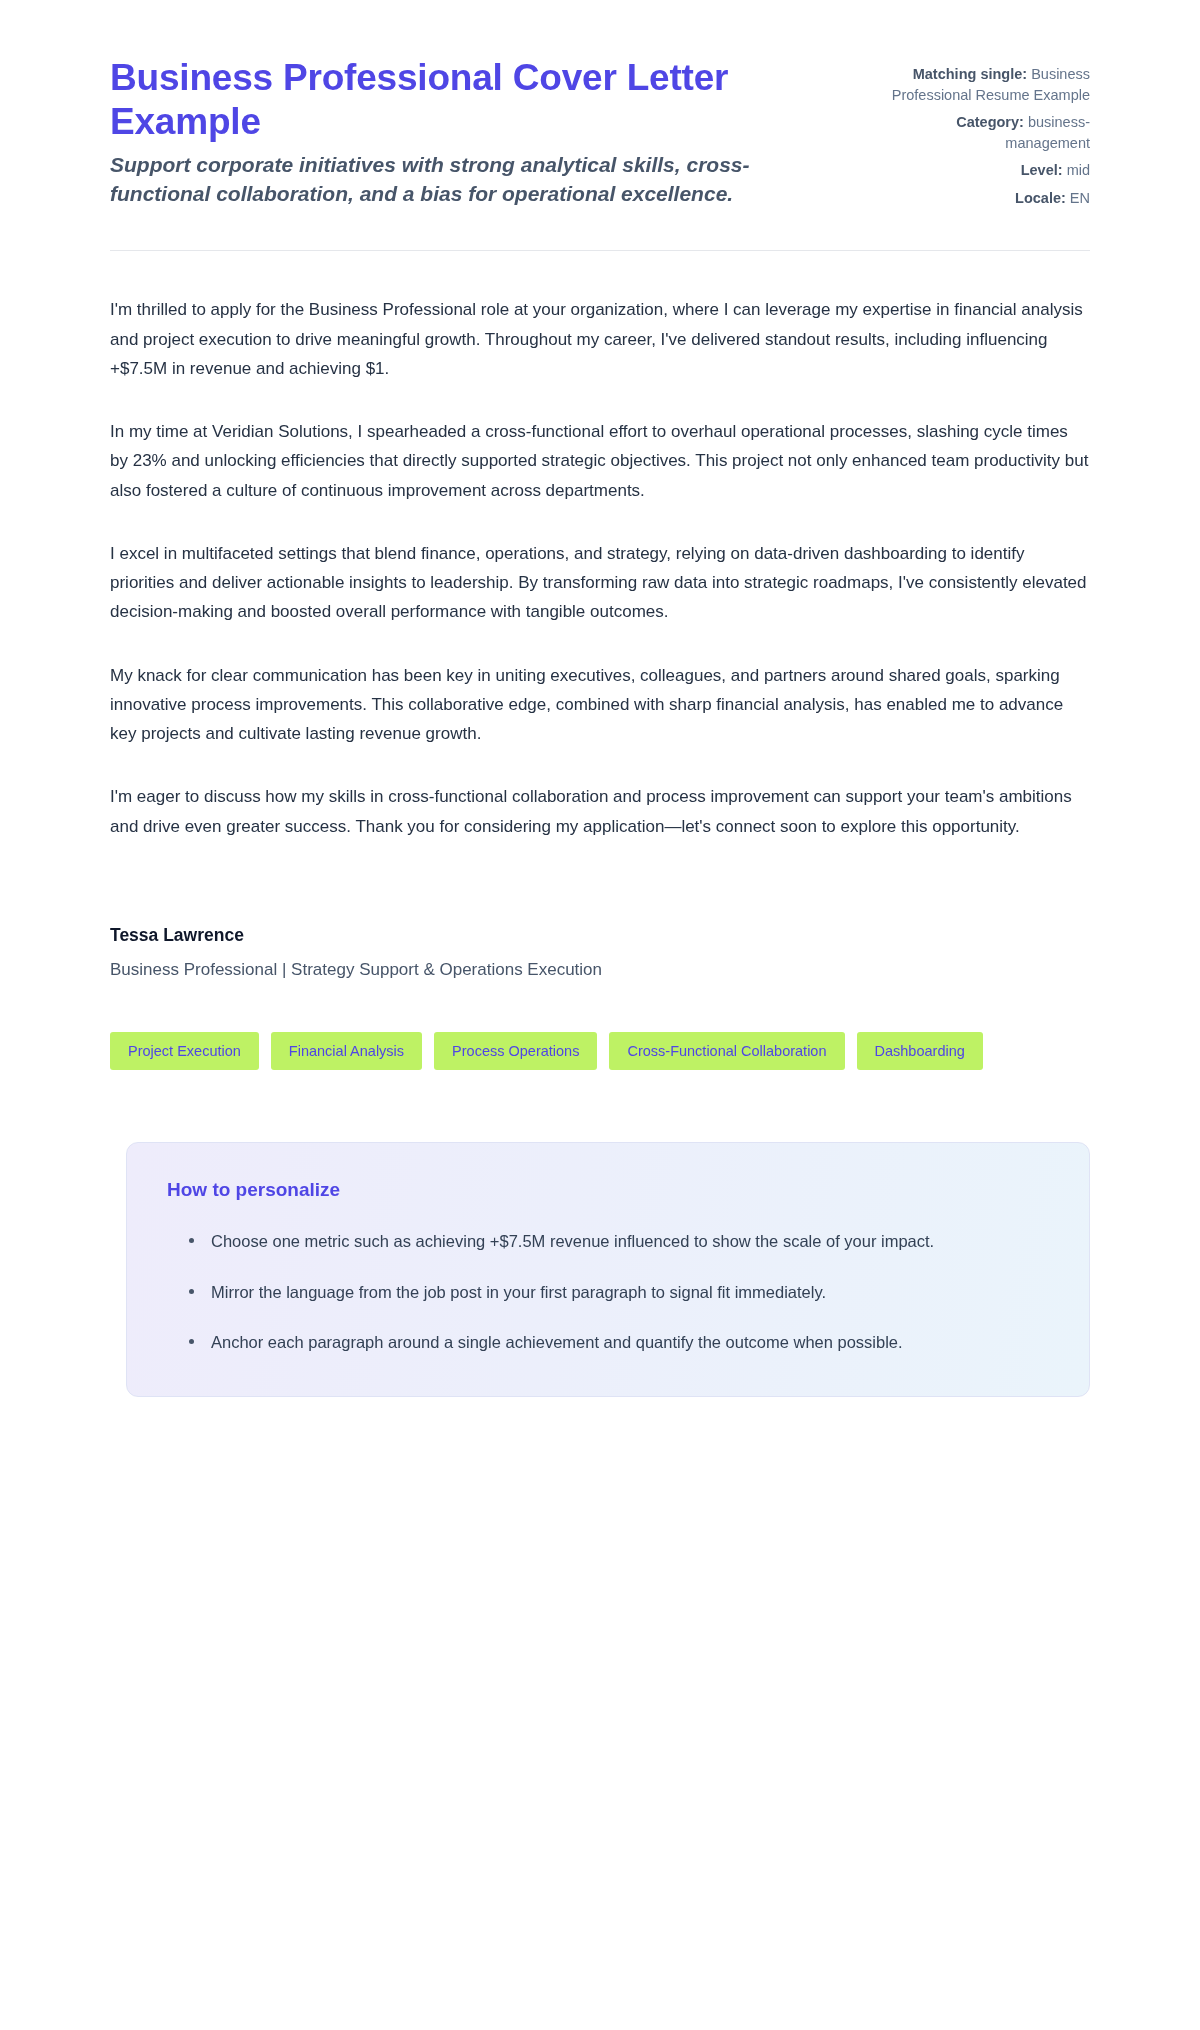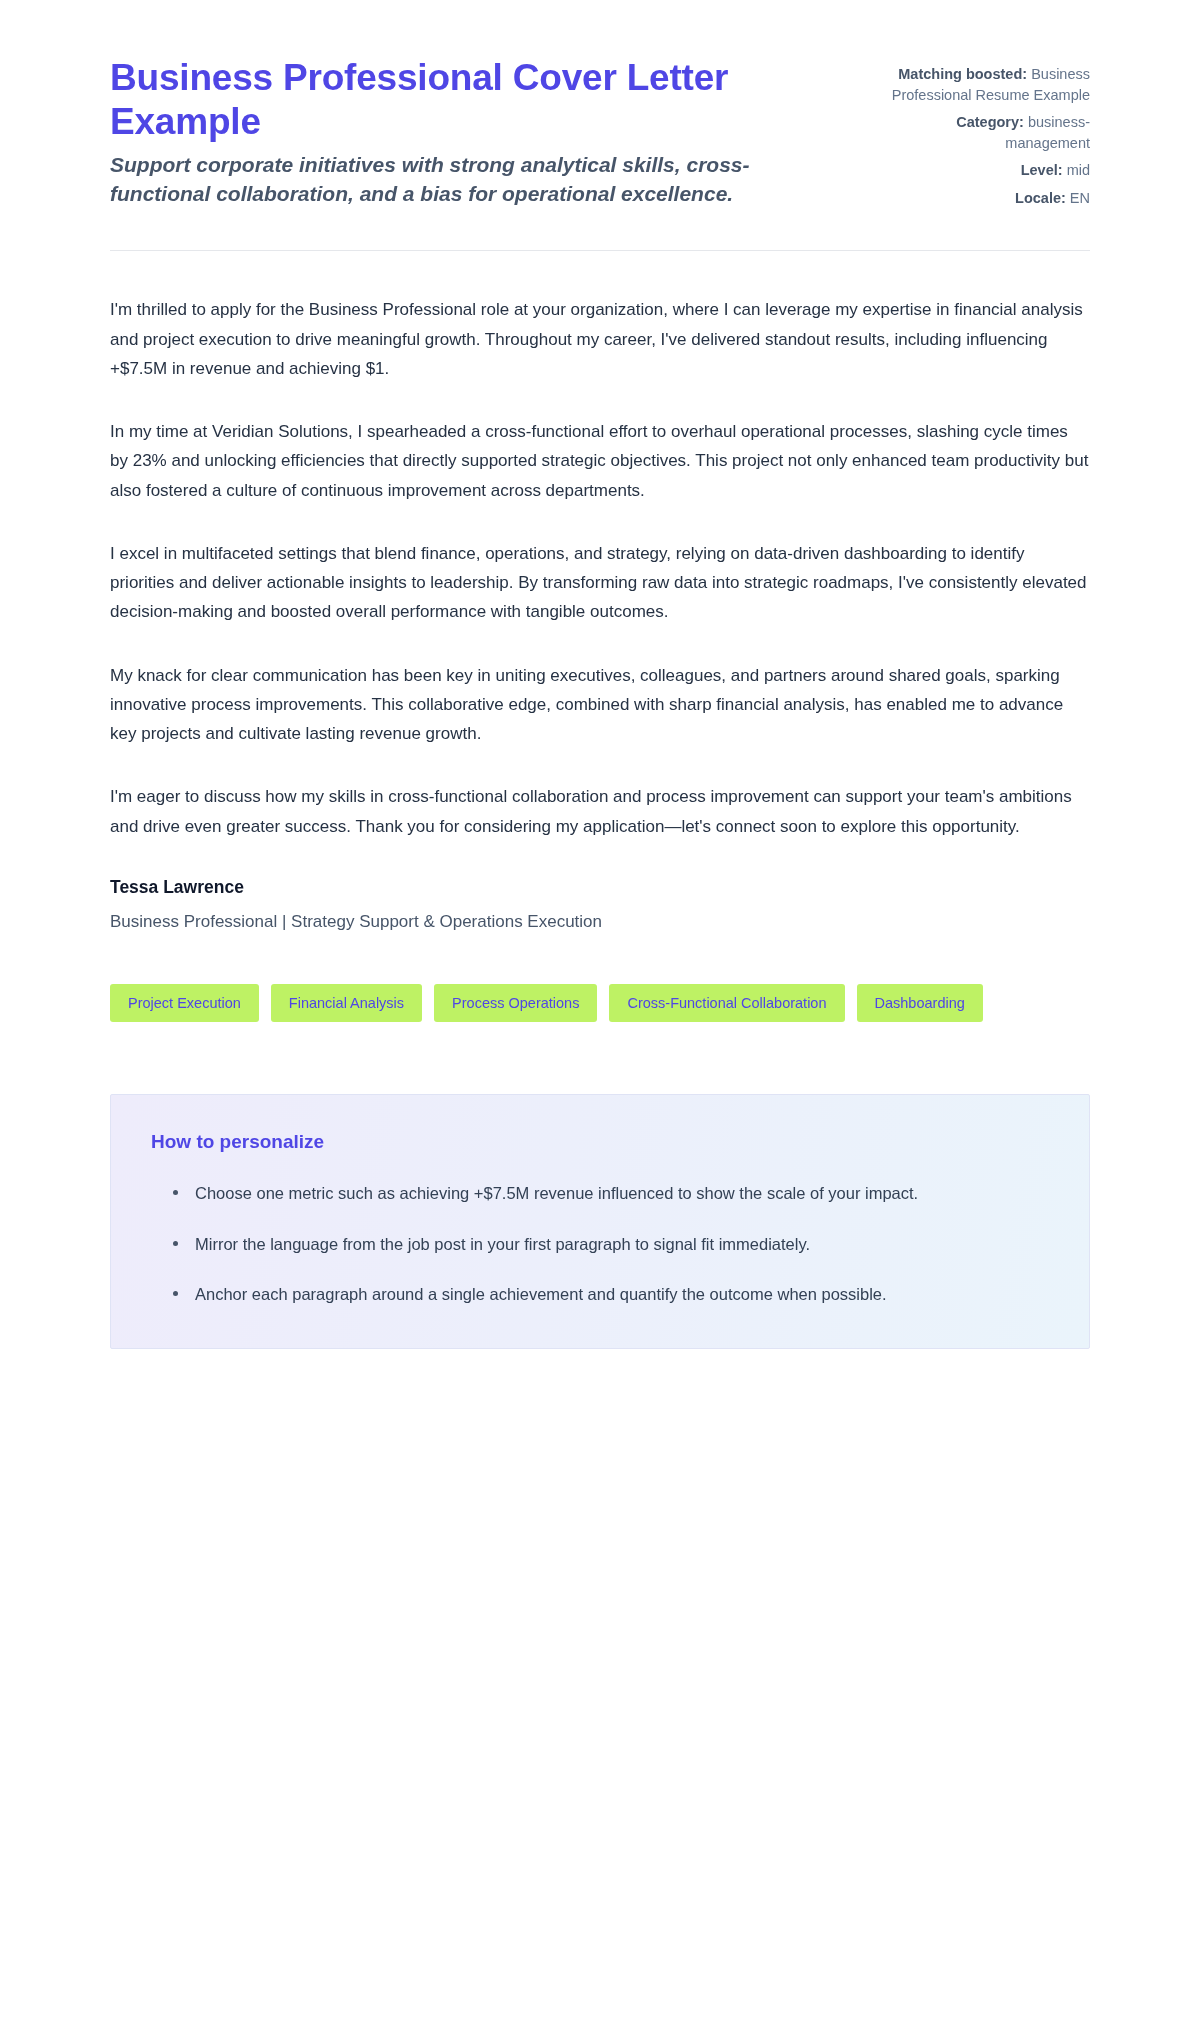--- a/index.html
+++ b/index.html
@@ -99,21 +99,21 @@
   }
   .para {
     margin: 0 0 34px 0;
     font-size: 17px;
     line-height: 1.72;
     color: #263244;
   }
 
   
   .signature {
-    margin-top: 36px;
+    margin-top: 84px;
   }
   .sig-name {
     margin: 0 0 14px 0;
     font-size: 17.5px;
     font-weight: 700;
     color: #0f172a;
   }
   .sig-role {
     margin: 0;
     font-size: 17px;
@@ -136,24 +136,25 @@
     padding: 12px 18px;
     border-radius: 3px;
     white-space: nowrap;
   }
 
   
   .callout {
     margin-top: 72px;
     margin-bottom: 60px;
     border: 1px solid #dfe3f5;
-    border-radius: 2px;
+    border-radius: 12px;
     background: linear-gradient(100deg, #eeecfb 0%, #eceffb 45%, #eaf4fb 100%);
     padding: 36px 40px 40px 40px;
     box-sizing: border-box;
+    margin-left: 16px;
   }
   .callout-title {
     margin: 0 0 26px 0;
     font-size: 19px;
     font-weight: 700;
     color: #4f46e5;
   }
   .callout-list {
     margin: 0;
     padding: 0 0 0 22px;
@@ -188,21 +189,21 @@
   <div class="inner">
 
     <div class="header">
       <div class="header-left">
         <h1 class="doc-title">Business Professional Cover Letter Example</h1>
         <p class="doc-subtitle">Support corporate initiatives with strong analytical skills, cross-functional collaboration, and a bias for operational excellence.</p>
       </div>
 
       <div class="meta">
         <div class="meta-row">
-          <span class="meta-label">Matching boosted:</span>
+          <span class="meta-label">Matching single:</span>
           <span class="meta-value">Business Professional Resume Example</span>
         </div>
         <div class="meta-row">
           <span class="meta-label">Category:</span>
           <span class="meta-value">business-management</span>
         </div>
         <div class="meta-row">
           <span class="meta-label">Level:</span>
           <span class="meta-value">mid</span>
         </div>

